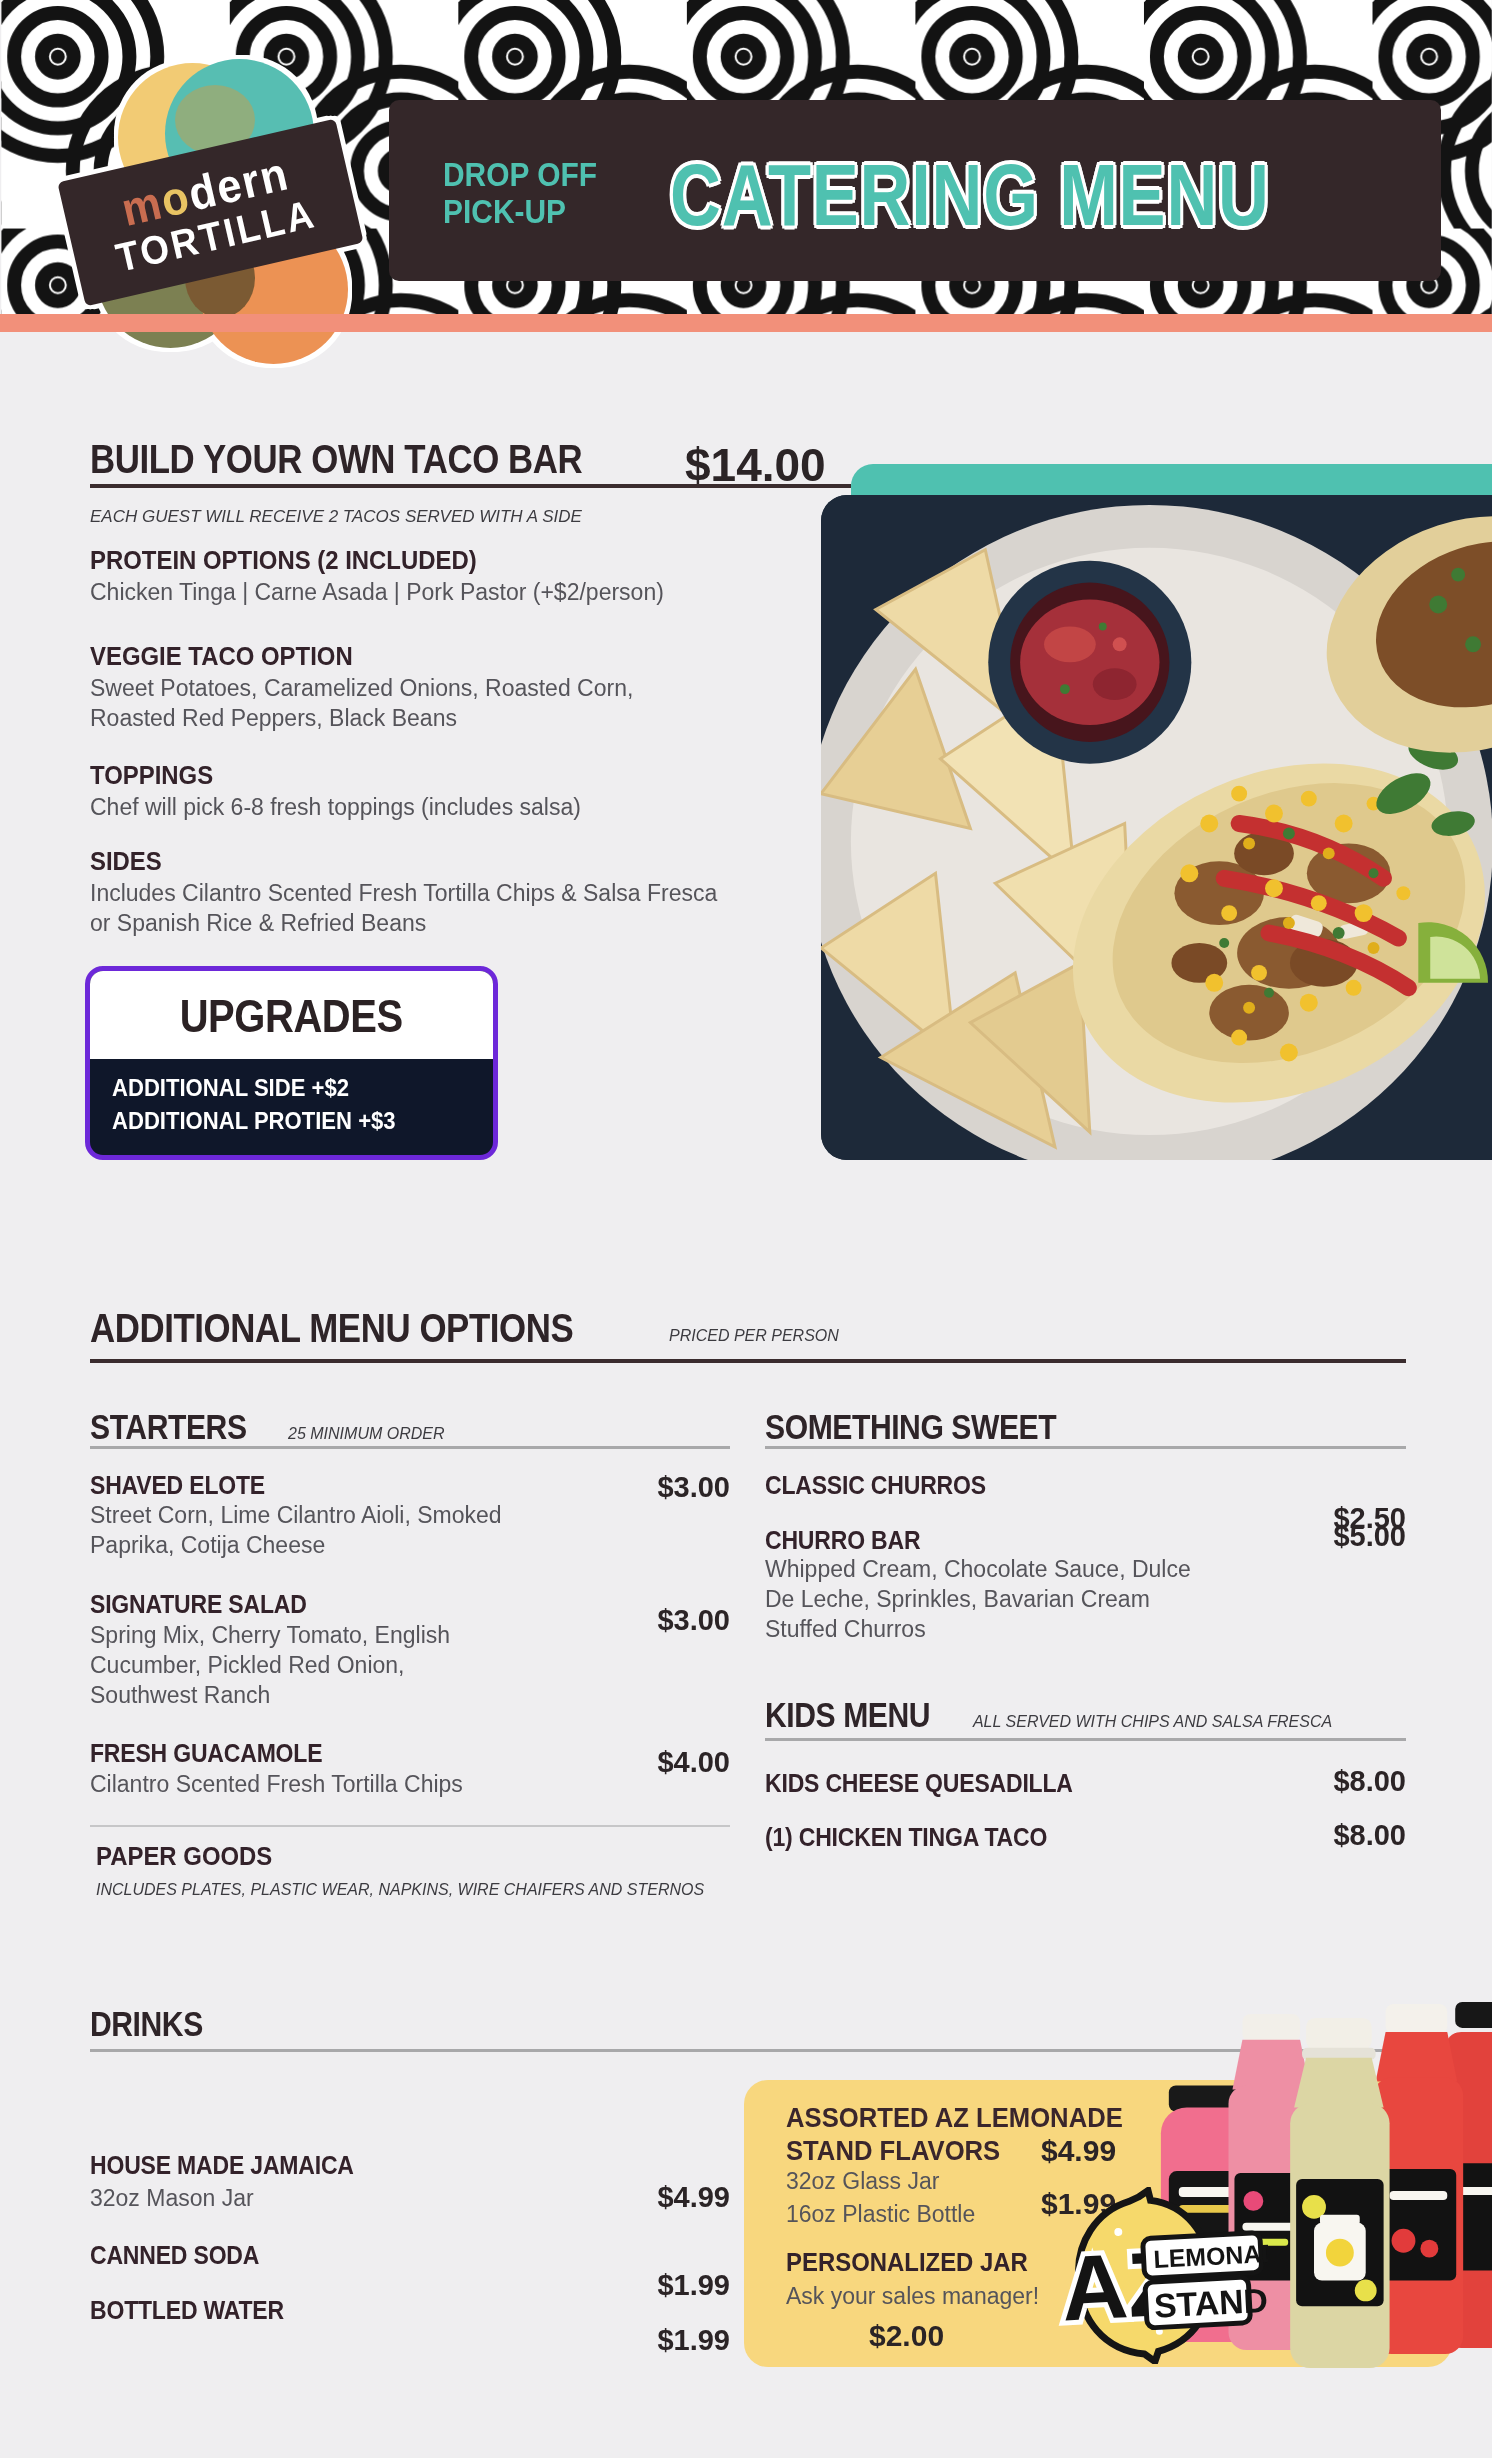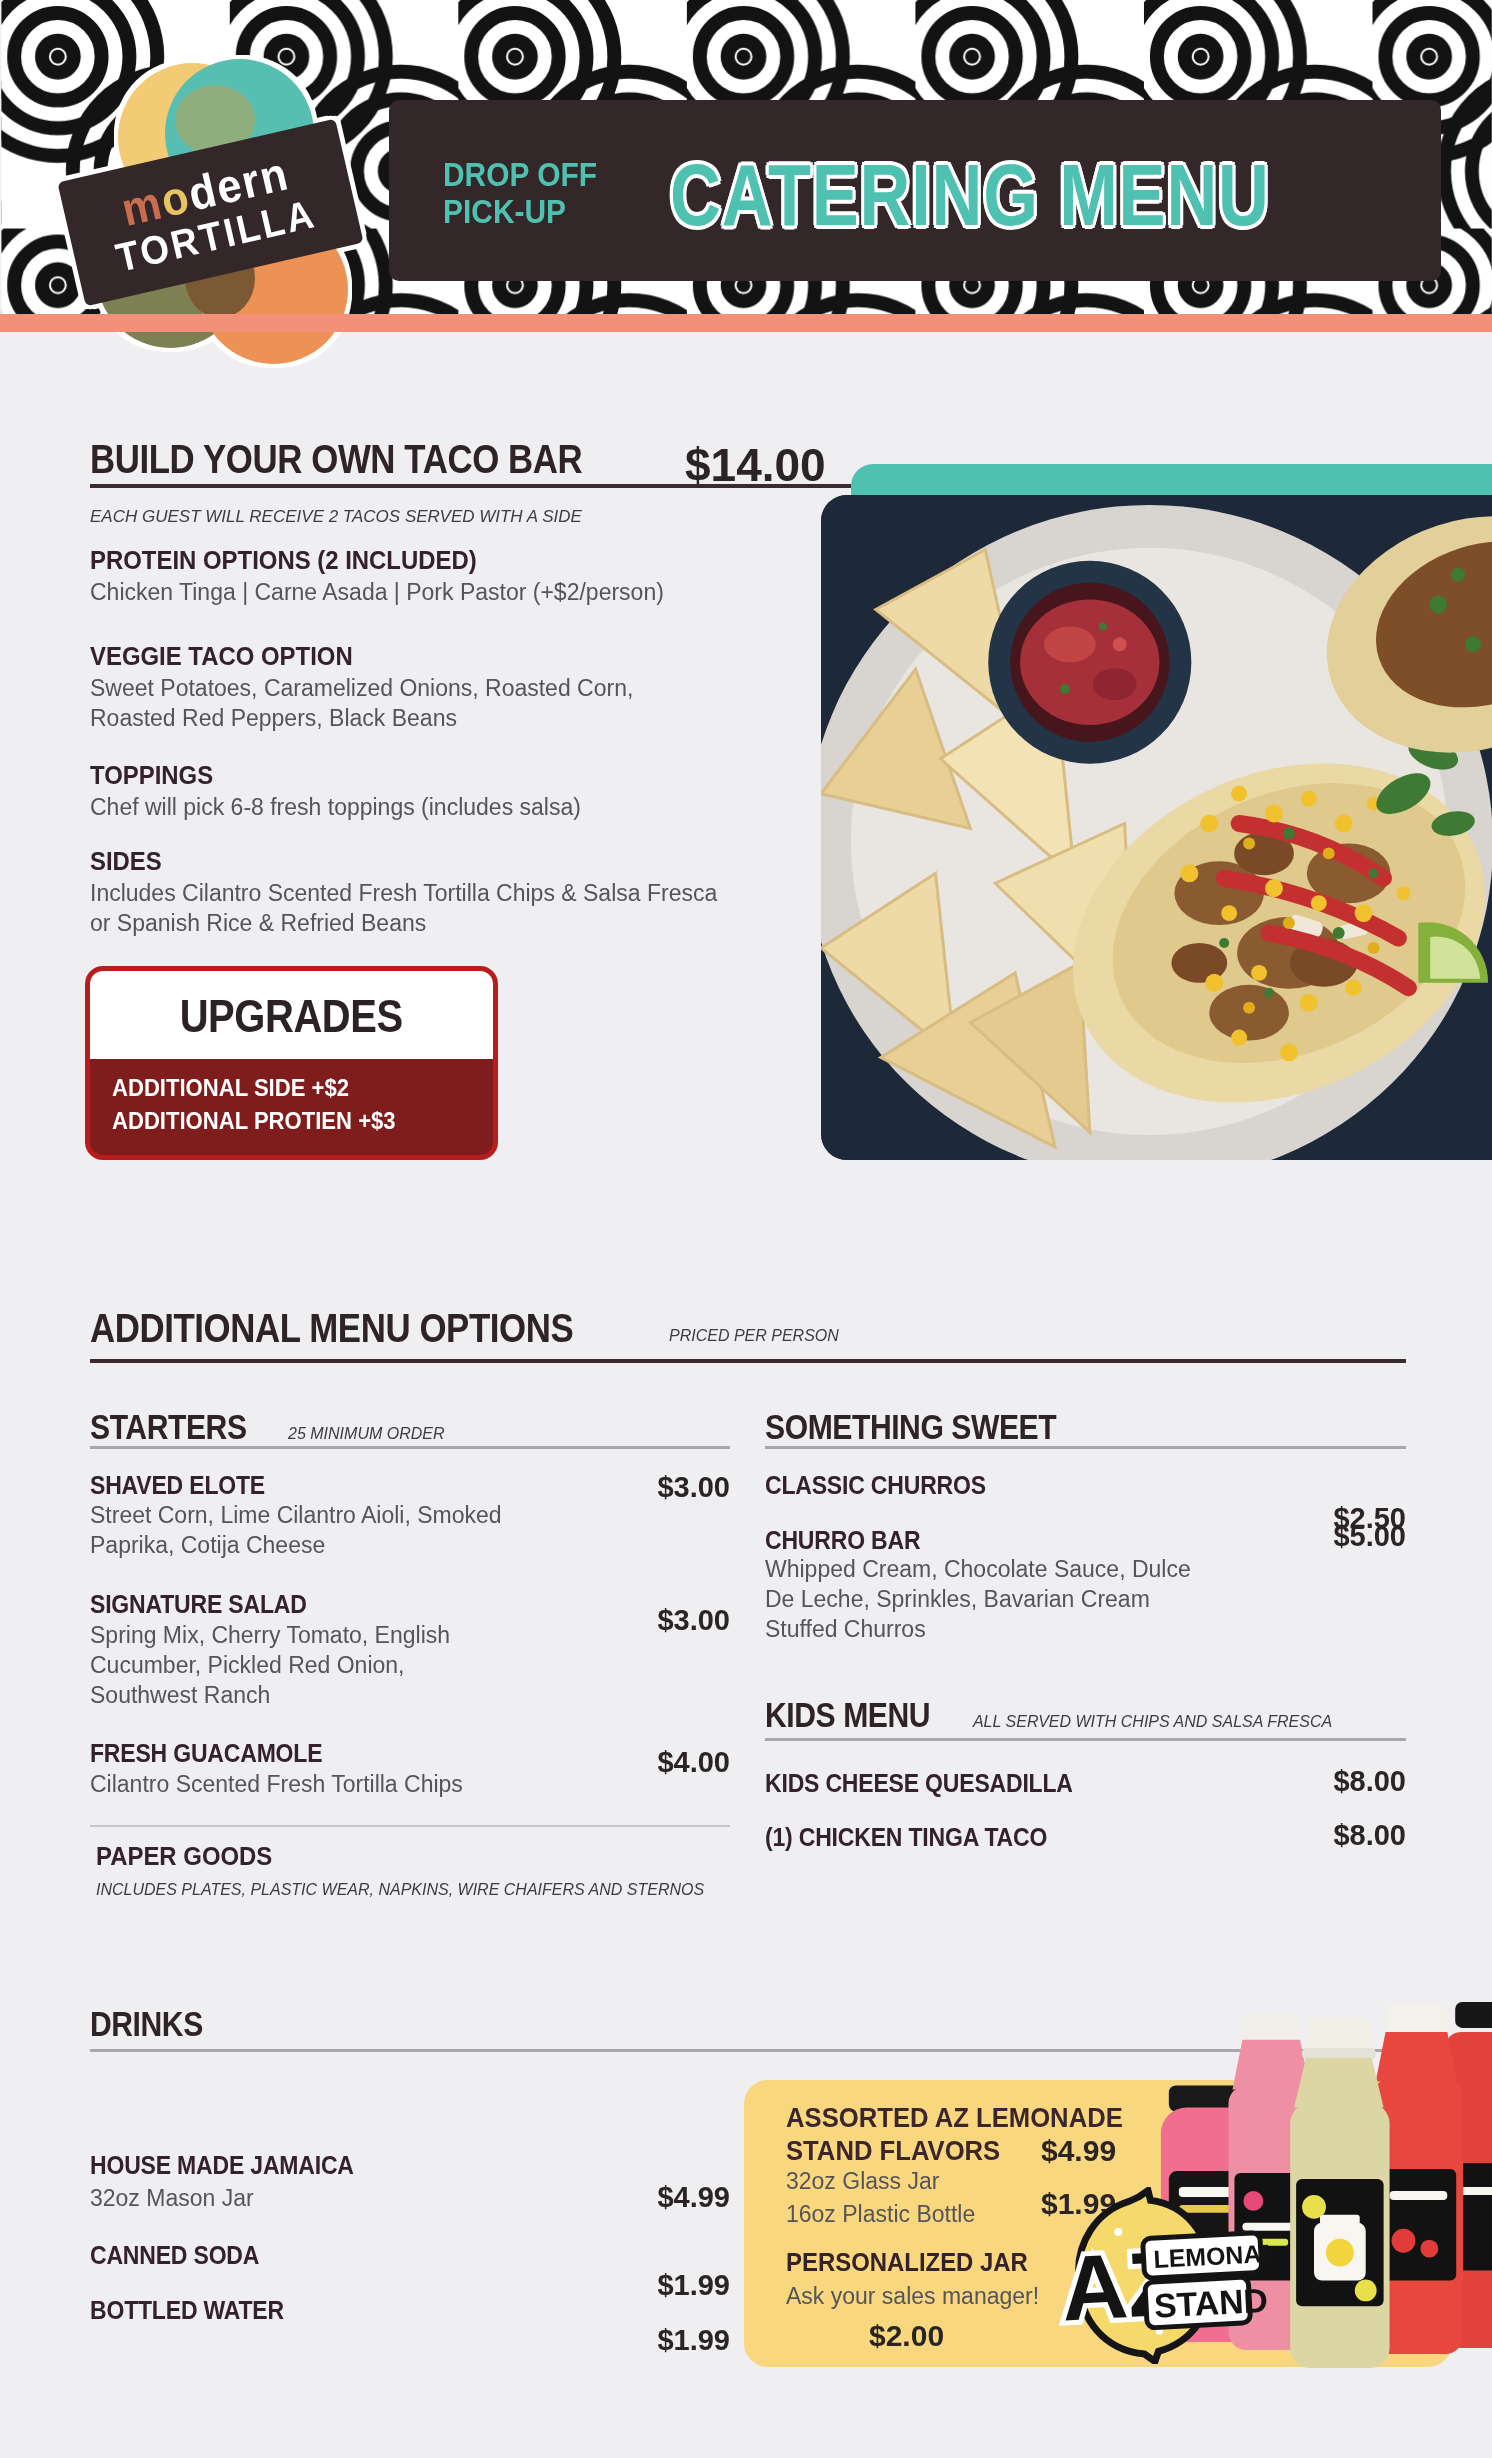--- a/index.html
+++ b/index.html
@@ -58,22 +58,22 @@
 
   
   #tb-title{left:90px;top:436px;}
   #tb-price{left:685px;top:438px;}
   #tb-rule{left:90px;top:484px;width:761px;}
   #tb-note{left:90px;top:507px;}
   .tb-head{position:absolute;left:90px;}
   .tb-desc{position:absolute;left:90px;}
 
   
-  #upgrades-box{left:85px;top:966px;width:413px;height:194px;border:5px solid #b91c1c;border-radius:18px;
-    background:#7f1d1d;overflow:hidden;box-sizing:border-box;}
+  #upgrades-box{left:85px;top:966px;width:413px;height:194px;border:5px solid #6d28d9;border-radius:18px;
+    background:#0f172a;overflow:hidden;box-sizing:border-box;}
   #upgrades-top{position:absolute;left:0;top:0;width:100%;height:88px;background:#fff;
     display:flex;align-items:center;justify-content:center;}
   #upgrades-title{font-size:47px;font-weight:800;color:#2B2224;transform:scaleX(0.85);letter-spacing:-0.5px;}
   #upgrades-items{position:absolute;left:22px;top:100px;color:#fff;font-weight:800;font-size:24px;line-height:33px;
     transform:scaleX(0.92);transform-origin:left top;white-space:nowrap;}
 
   
   #teal-bar{left:851px;top:464px;width:642px;height:60px;background:#4FC1B0;border-top-left-radius:22px;}
   #food-photo{left:821px;top:495px;width:672px;height:665px;border-radius:26px 0 0 26px;overflow:hidden;background:#1D2939;}
 

